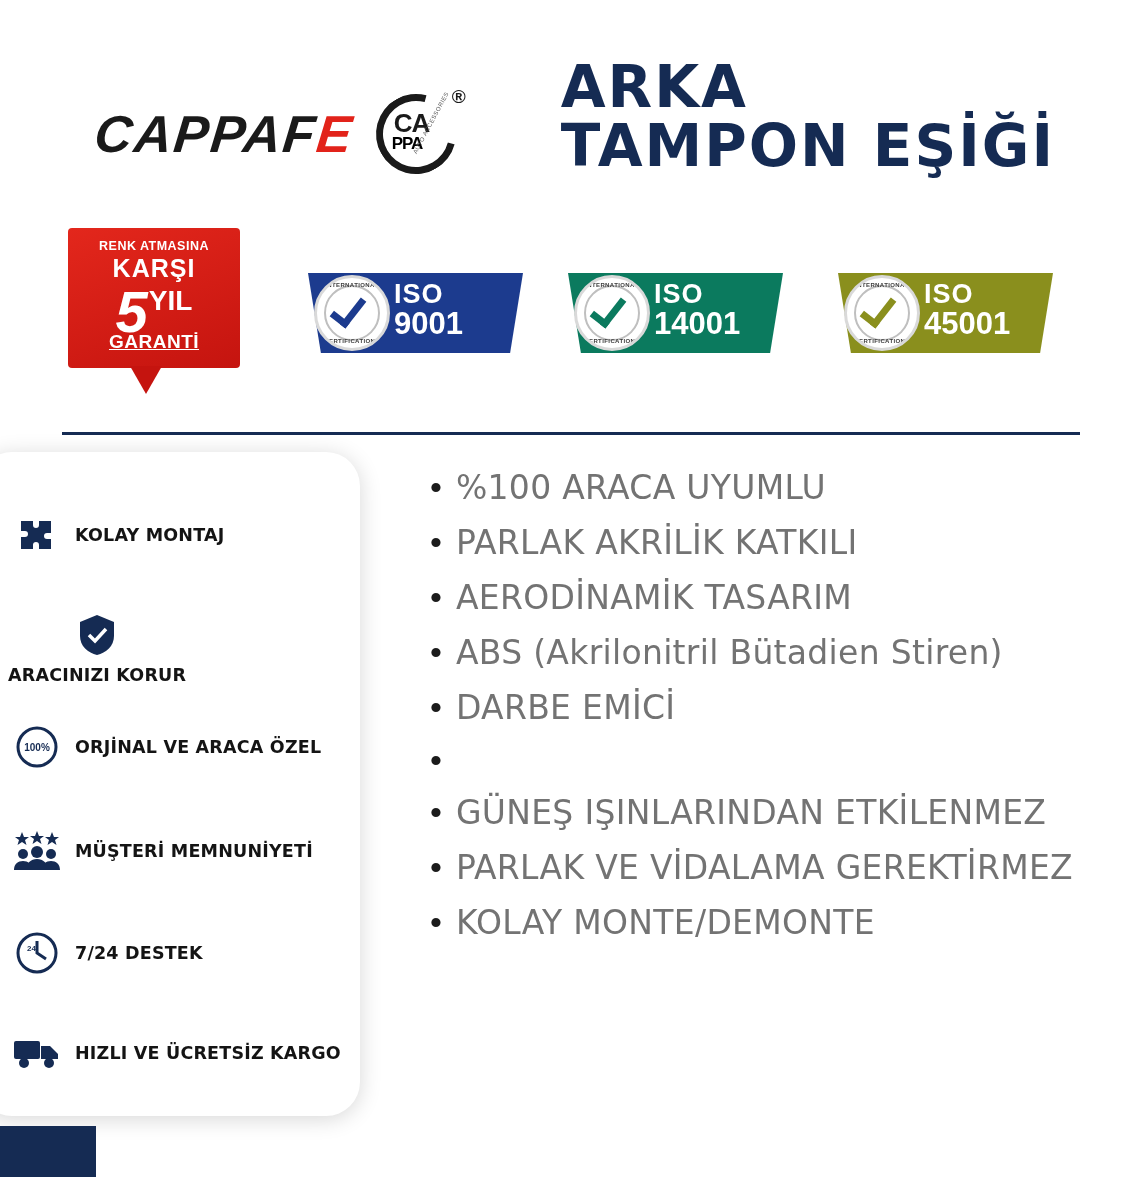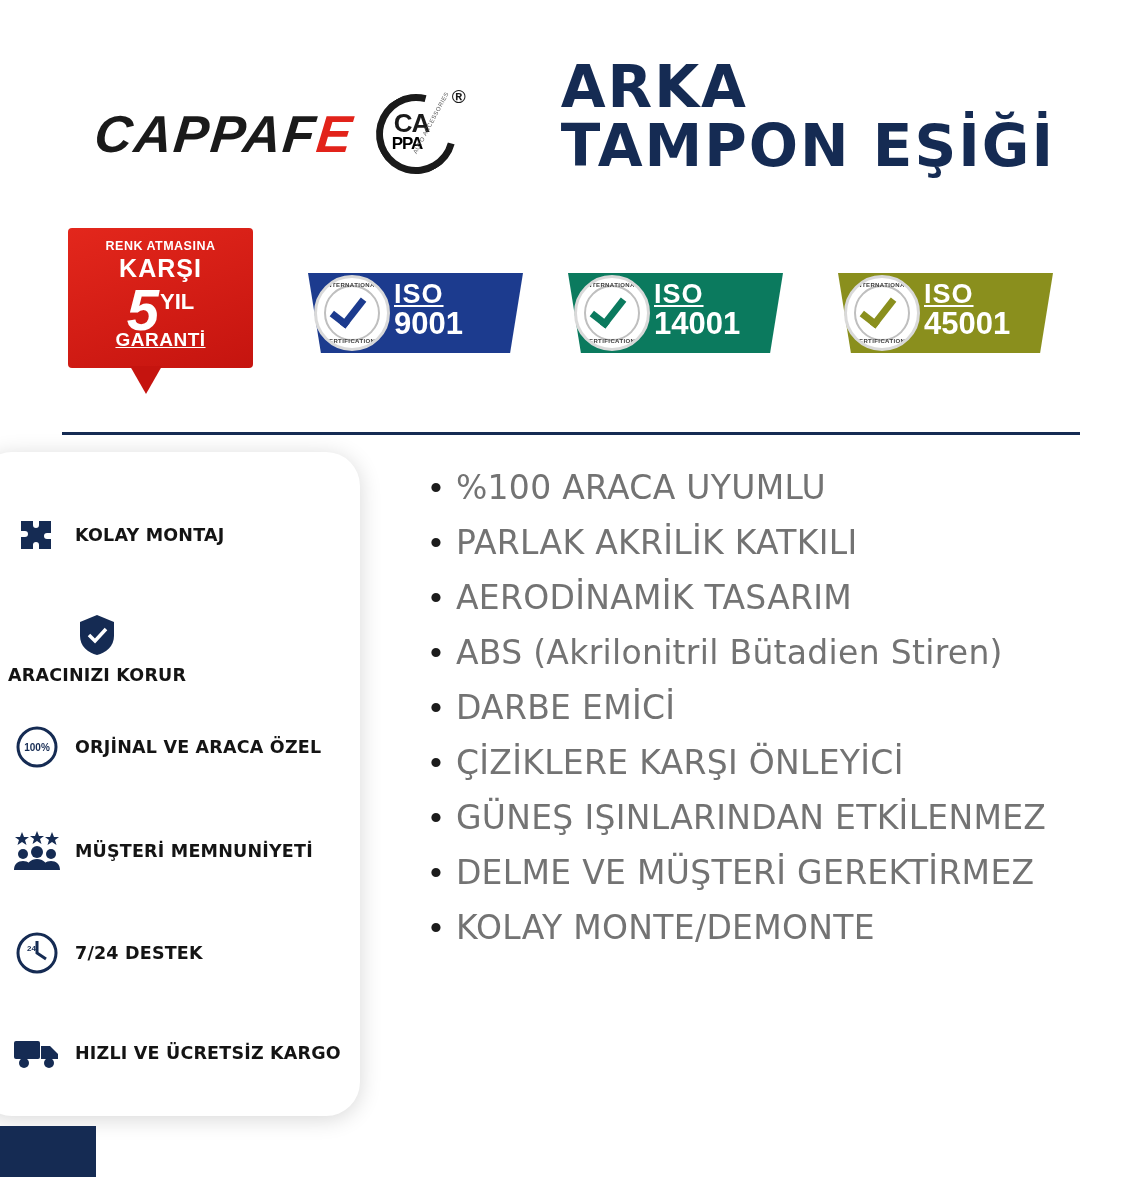--- a/index.html
+++ b/index.html
@@ -108,21 +108,21 @@
   
   .badge-row {
     position: absolute;
     top: 228px; left: 0;
     width: 1143px;
     height: 185px;
   }
   .guarantee {
     position: absolute;
     left: 68px; top: 0;
-    width: 185px;
+    width: 172px;
     height: 140px;
     background: linear-gradient(160deg,#e3271c 0%, #c5140f 100%);
     border-radius: 4px;
     color: #ffffff;
     text-align: center;
     padding-top: 11px;
   }
   .guarantee:after {
     content: "";
     position: absolute;
@@ -149,21 +149,21 @@
     justify-content: center;
     gap: 1px;
   }
   .g-num {
     font-size: 58px;
     font-weight: bold;
     line-height: 0.86;
     font-style: italic;
   }
   .g-yil {
-    font-size: 22px;
+    font-size: 28px;
     font-weight: bold;
     padding-bottom: 20px;
   }
   .g-garanti {
     font-size: 19px;
     font-weight: bold;
     letter-spacing: 0.5px;
     margin-top: -6px;
     text-decoration: underline;
   }
@@ -225,21 +225,20 @@
   .iso .txt {
     position: absolute;
     left: 86px; top: 8px;
     color: #ffffff;
   }
   .iso .txt .w1 {
     font-size: 27px;
     font-weight: bold;
     letter-spacing: 1px;
     line-height: 1;
-    text-decoration: underline;
   }
   .iso .txt .w2 {
     font-size: 31px;
     font-weight: bold;
     line-height: 1.05;
   }
 
   .divider {
     position: absolute;
     left: 62px; top: 432px;
@@ -485,29 +484,28 @@
     <div class="bullet">
       <span class="dot">•</span>
       <span class="btxt">ABS (Akrilonitril Bütadien Stiren)</span>
     </div>
     <div class="bullet">
       <span class="dot">•</span>
       <span class="btxt">DARBE EMİCİ</span>
     </div>
     <div class="bullet">
       <span class="dot">•</span>
-      <span class="btxt">ÇİZİKLERE KARŞI ÖNLEYİCİ</span>
     </div>
     <div class="bullet">
       <span class="dot">•</span>
       <span class="btxt">GÜNEŞ IŞINLARINDAN ETKİLENMEZ</span>
     </div>
     <div class="bullet">
       <span class="dot">•</span>
-      <span class="btxt">DELME VE MÜŞTERİ GEREKTİRMEZ</span>
+      <span class="btxt">PARLAK VE VİDALAMA GEREKTİRMEZ</span>
     </div>
     <div class="bullet">
       <span class="dot">•</span>
       <span class="btxt">KOLAY MONTE/DEMONTE</span>
     </div>
   </div>
 
 </div>
 
 </body></html>

